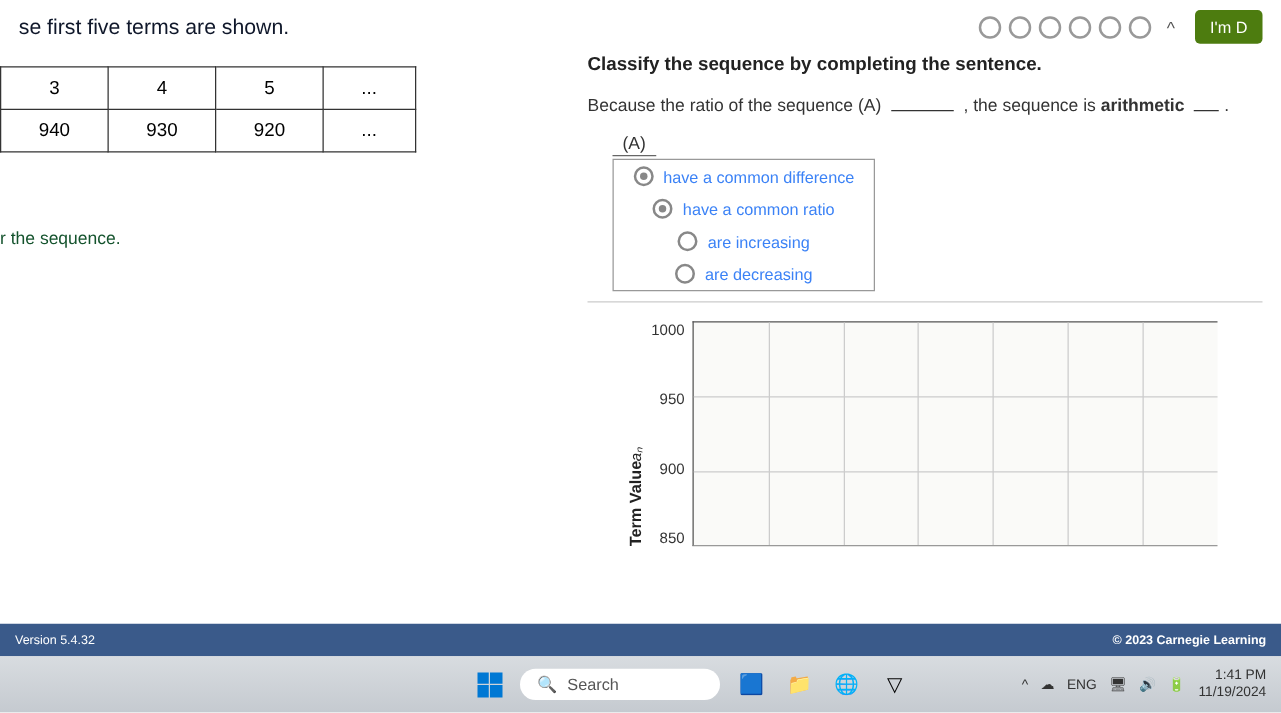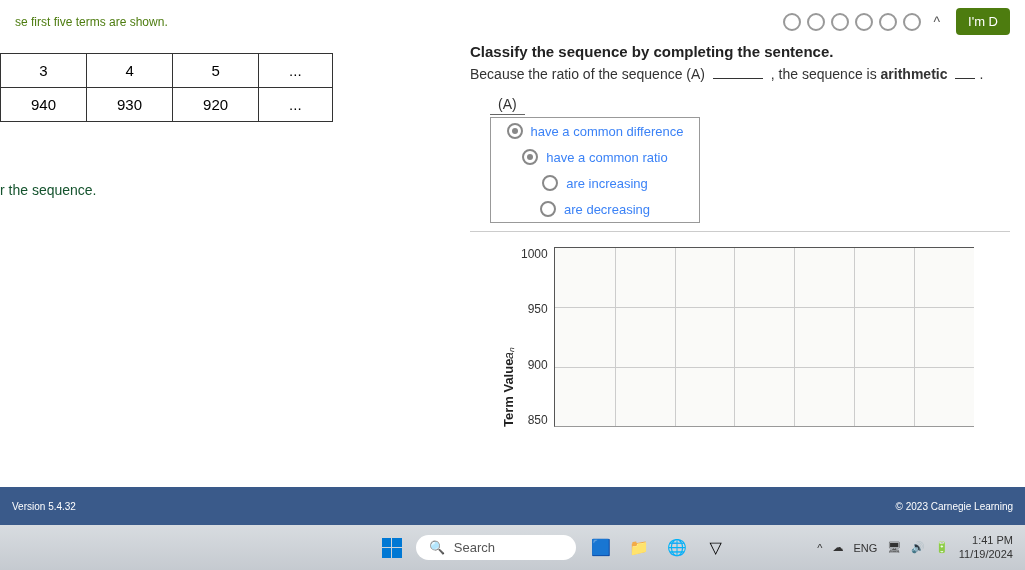--- a/index.html
+++ b/index.html
@@ -16,22 +16,22 @@
       height: 500px;
       position: relative;
     }
     .top-bar {
       display: flex;
       justify-content: space-between;
       align-items: center;
       padding: 8px 15px;
     }
     .top-left-text {
-      font-size: 12px;
-      color: #4d7c0f;
+      font-size: 17px;
+      color: #0f172a;
     }
     .top-right {
       display: flex;
       align-items: center;
       gap: 8px;
     }
     .circles {
       display: flex;
       gap: 6px;
     }
@@ -73,21 +73,21 @@
       border: 1px solid #333;
       padding: 8px 30px;
       text-align: center;
       font-size: 15px;
       background: #fff;
     }
     .classify-title {
       font-weight: bold;
       font-size: 15px;
       color: #222;
-      margin-bottom: 6px;
+      margin-bottom: 16px;
     }
     .classify-text {
       font-size: 14px;
       color: #333;
     }
     .blank {
       display: inline-block;
       border-bottom: 1px solid #333;
       min-width: 50px;
       margin: 0 4px;
@@ -200,31 +200,32 @@
       position: absolute;
       top: 0;
       bottom: 0;
       border-left: 1px solid #ccc;
     }
     .bottom-band {
       position: absolute;
       bottom: 45px;
       left: 0;
       right: 0;
-      height: 38px;
+      height: 26px;
       background: #3a5a8a;
       color: #fff;
       font-size: 10px;
       display: flex;
       align-items: center;
       padding: 0 12px;
       justify-content: space-between;
     }
     .copyright {
       font-size: 10px;
+      font-weight: bold;
     }
     .taskbar {
       position: absolute;
       bottom: 0;
       left: 0;
       right: 0;
       height: 45px;
       background: linear-gradient(180deg, #d8dce0 0%, #c5cad0 100%);
       display: flex;
       align-items: center;

